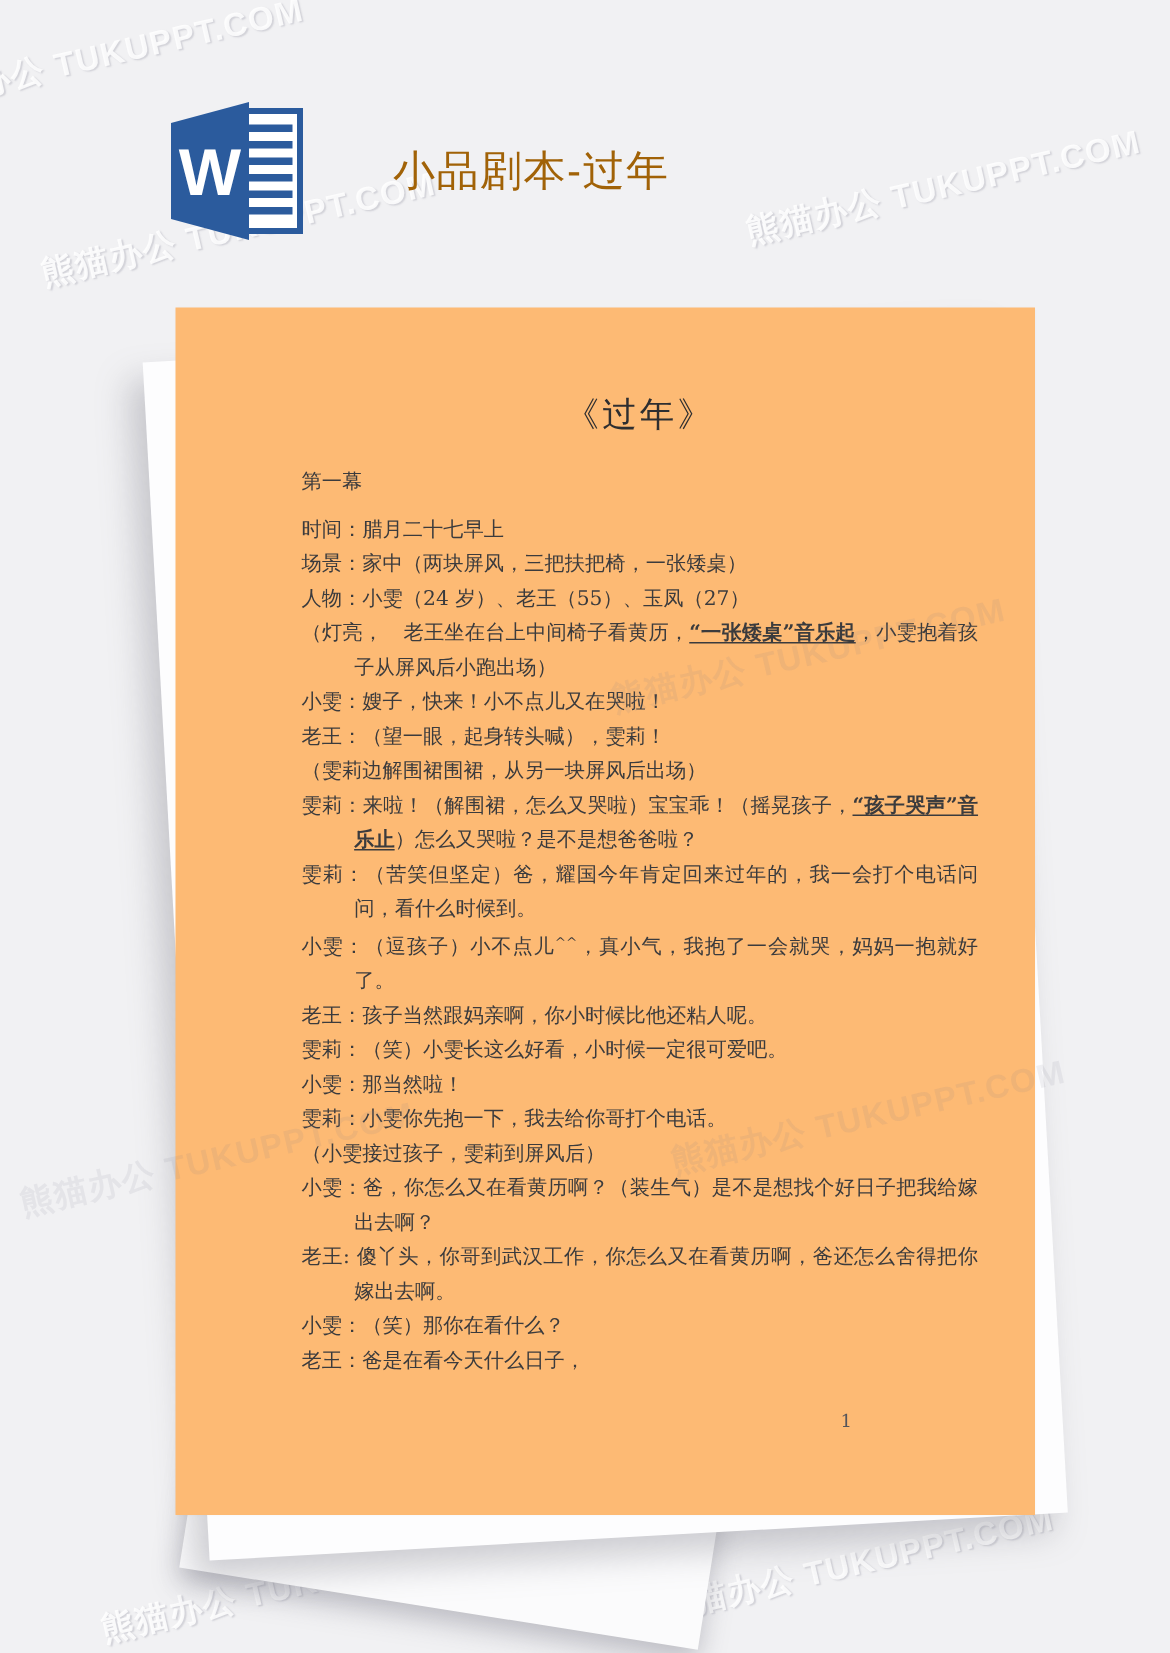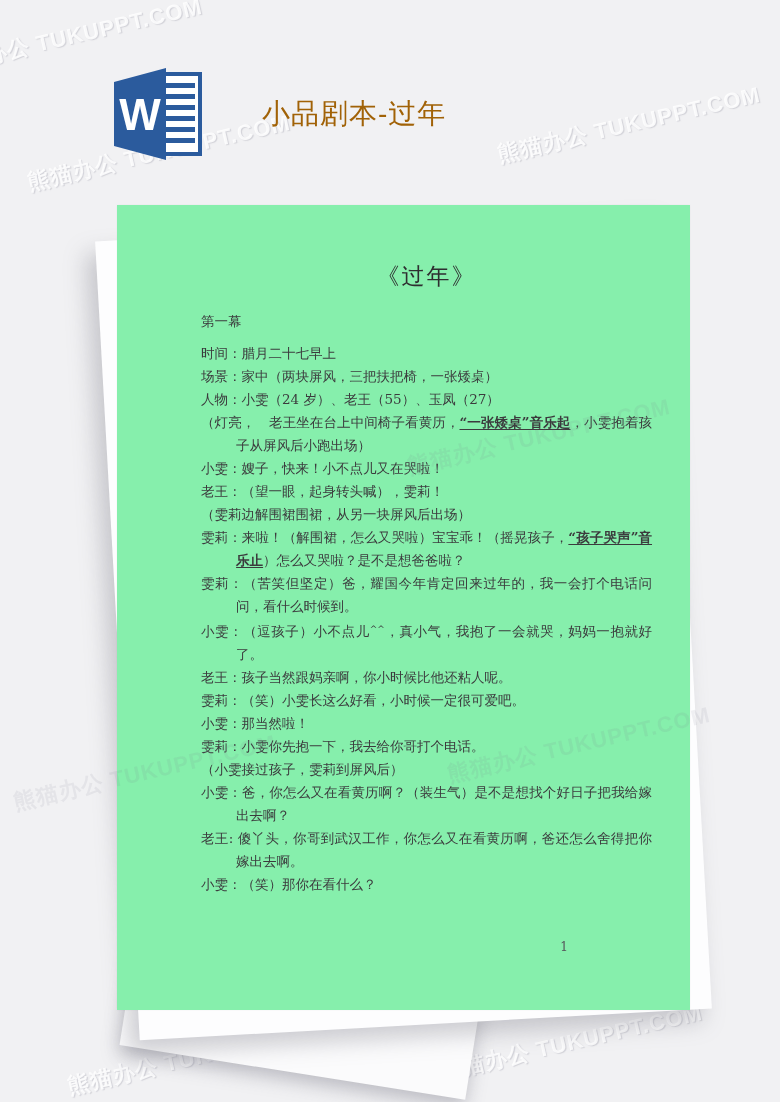--- a/index.html
+++ b/index.html
@@ -8,21 +8,21 @@
     background:#f1f1f3; overflow:hidden;
     font-family:"Liberation Sans", sans-serif;
   }
 
   
   .site-header { position:absolute; left:108px; top:64px; height:100px; display:flex; align-items:center; z-index:3; }
   .word-icon { width:100px; height:100px; flex:0 0 auto; }
   .site-title { margin:0 0 0 54px; font-size:28px; font-weight:500; color:#a16207; letter-spacing:1px; white-space:nowrap; }
 
   
-  .paper { position:absolute; background:#86efac; }
+  .paper { position:absolute; background:#fdba74; }
   .paper-back2 { left:176px; top:327px; width:350px; height:750px;
     transform:rotate(9deg); background:#fbfbfc;
     box-shadow:0 8px 18px rgba(125,125,138,0.45); z-index:1; }
   .paper-back { left:117px; top:225px; width:573px; height:800px;
     transform:rotate(-3.2deg); background:#fdfdfe;
     box-shadow:-10px 12px 22px rgba(128,128,140,0.38); z-index:2; }
   .paper-main { left:117px; top:205px; width:573px; height:805px;
     box-shadow:0 0 2px rgba(0,0,0,0.05); z-index:3; }
 
   
@@ -92,20 +92,21 @@
           <div class="para"><span>雯莉：（苦笑但坚定）爸，耀国今年肯定回来过年的，我一会打个电话问问，看什么时候到。</span></div>
           <div class="para"><span>小雯：（逗孩子）小不点儿</span><span class="sup">^^</span><span>，真小气，我抱了一会就哭，妈妈一抱就好了。</span></div>
           <div class="para"><span>老王：孩子当然跟妈亲啊，你小时候比他还粘人呢。</span></div>
           <div class="para"><span>雯莉：（笑）小雯长这么好看，小时候一定很可爱吧。</span></div>
           <div class="para"><span>小雯：那当然啦！</span></div>
           <div class="para"><span>雯莉：小雯你先抱一下，我去给你哥打个电话。</span></div>
           <div class="para"><span>（小雯接过孩子，雯莉到屏风后）</span></div>
           <div class="para"><span>小雯：爸，你怎么又在看黄历啊？（装生气）是不是想找个好日子把我给嫁出去啊？</span></div>
           <div class="para"><span>老王: 傻丫头，你哥到武汉工作，你怎么又在看黄历啊，爸还怎么舍得把你嫁出去啊。</span></div>
           <div class="para"><span>小雯：（笑）那你在看什么？</span></div>
+          <div class="para"><span>老王：爸是在看今天什么日子，</span></div>
         </div>
       <div class="page-num">1</div>
     </div>
   </div>
 
   <div class="wm wm-fg" style="left:408px; top:452px;">熊猫办公 TUKUPPT.COM</div>
   <div class="wm wm-fg" style="left:14px;  top:788px;">熊猫办公 TUKUPPT.COM</div>
   <div class="wm wm-fg" style="left:448px; top:760px;">熊猫办公 TUKUPPT.COM</div>
 
 </div>

